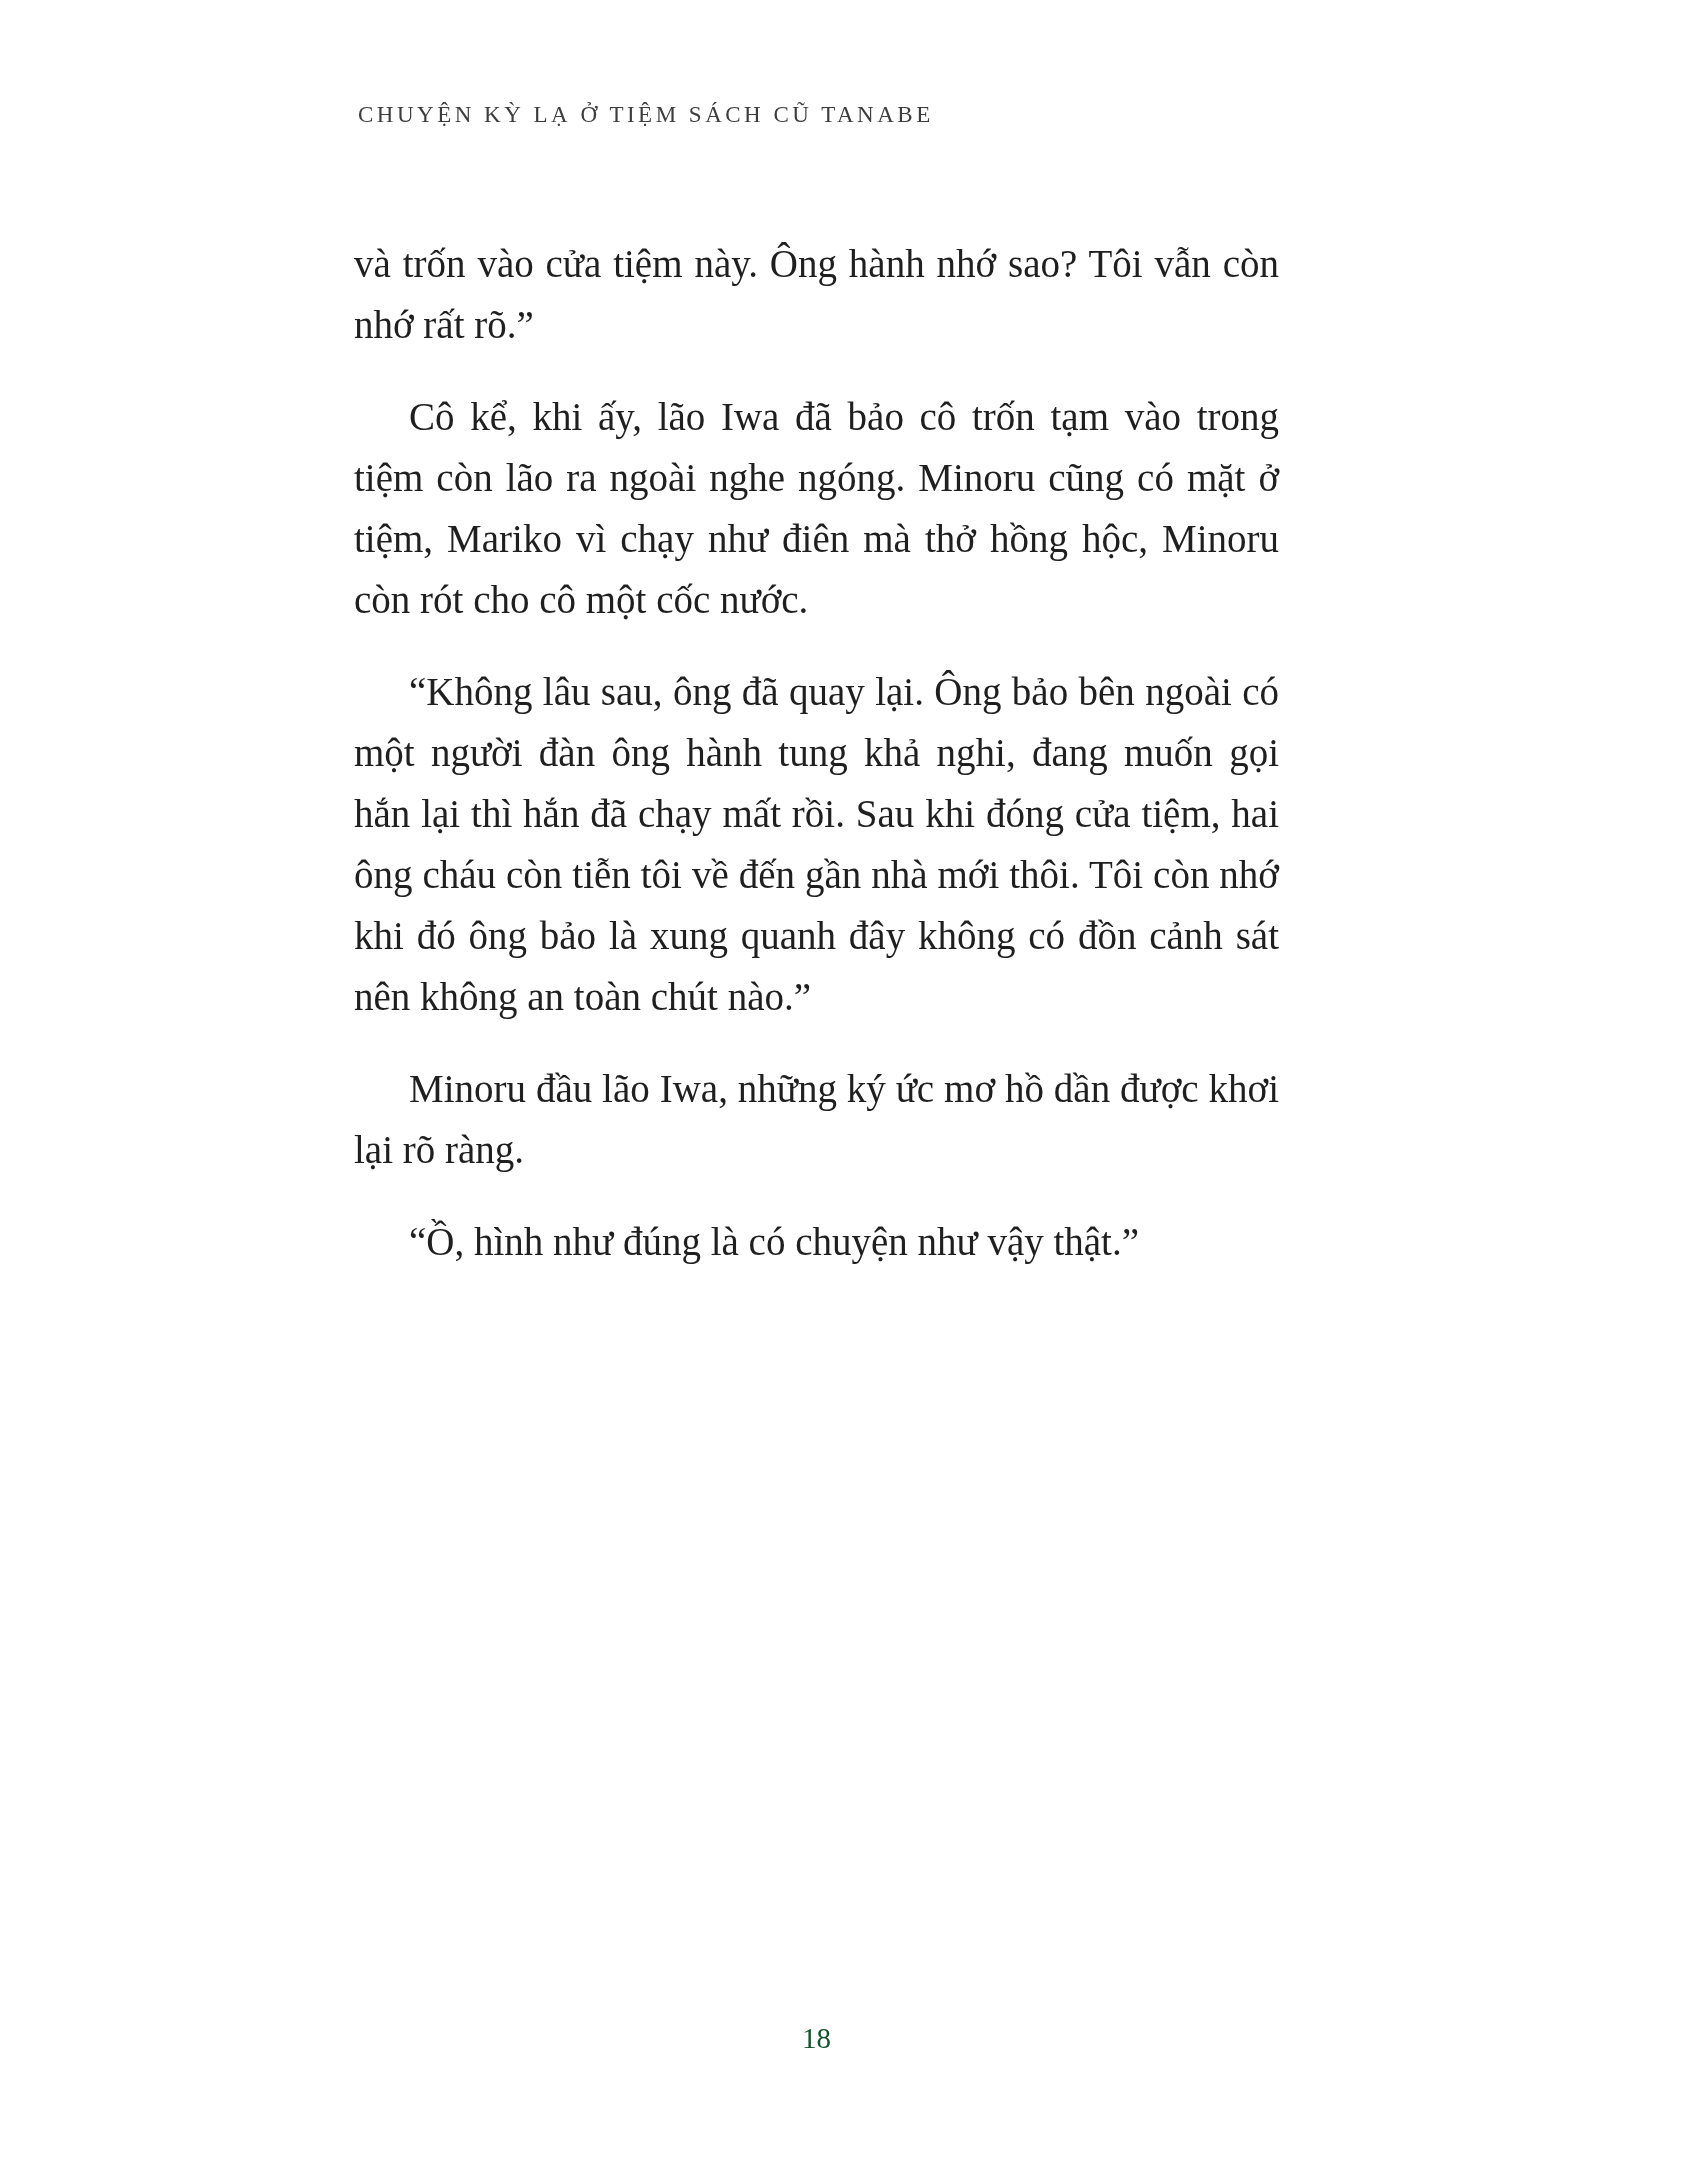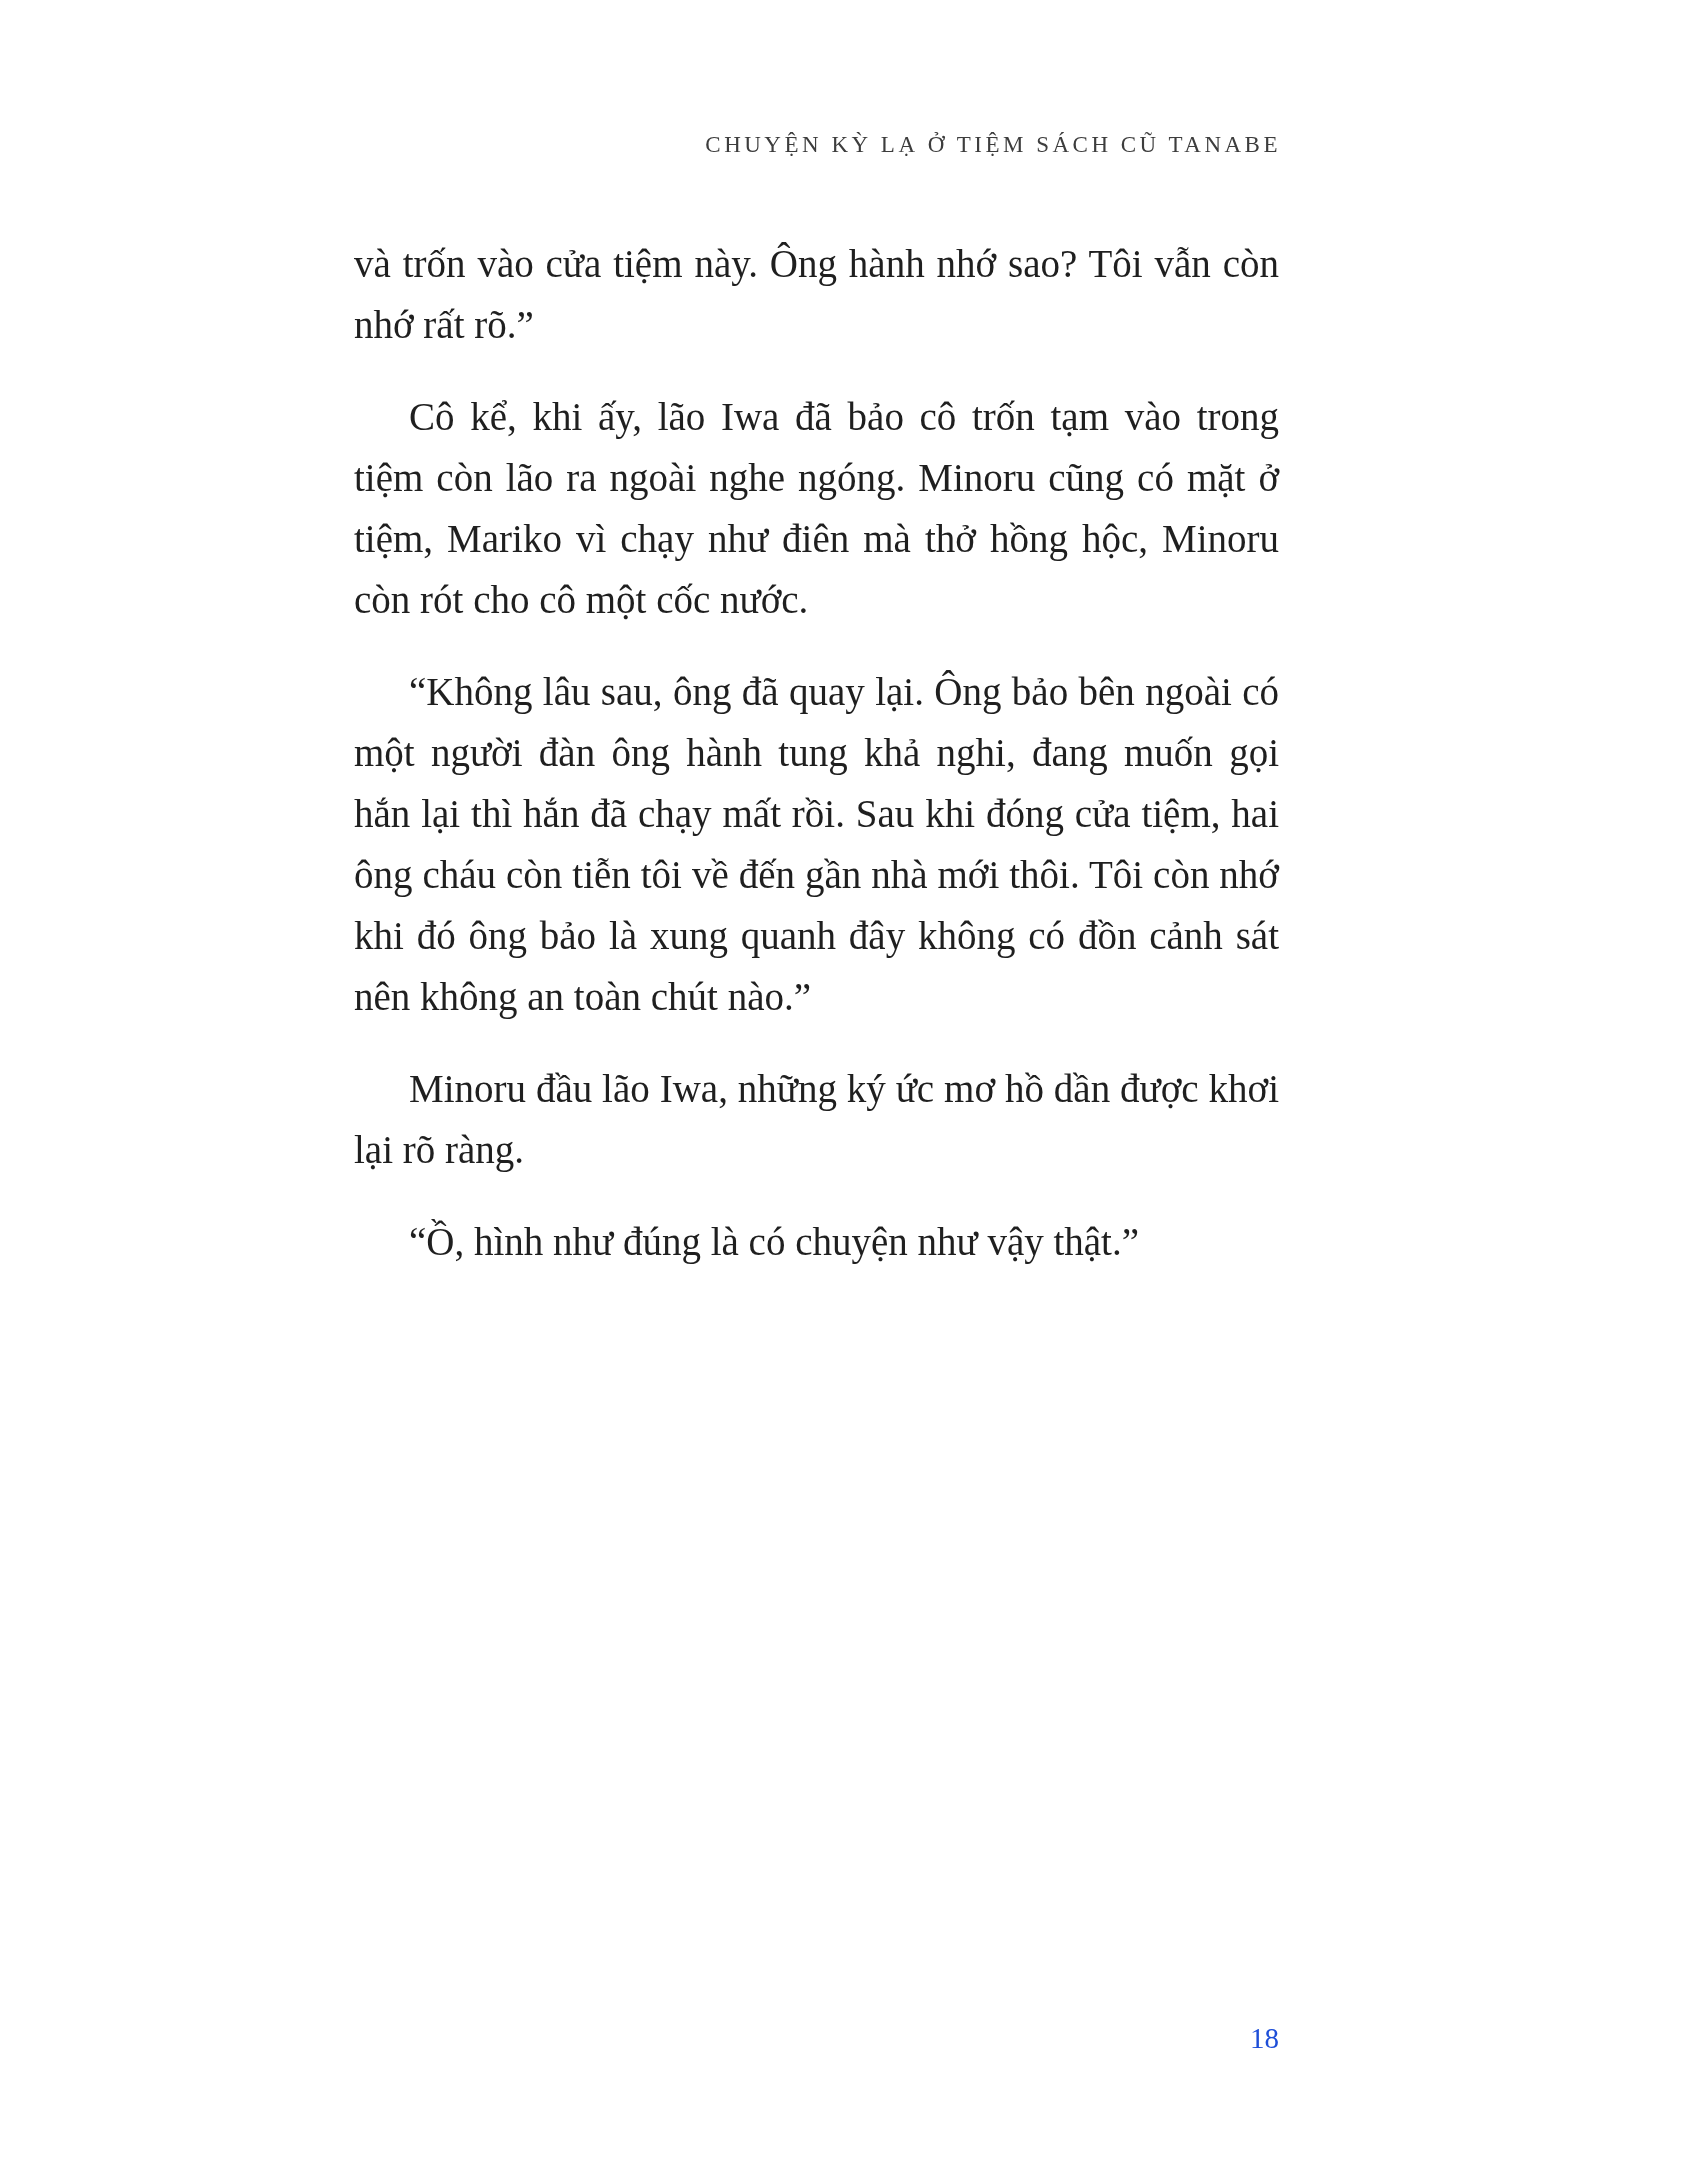--- a/index.html
+++ b/index.html
@@ -11,29 +11,28 @@
     position: relative;
     width: 1683px;
     height: 2178px;
     background: #ffffff;
     font-family: "Liberation Serif", "DejaVu Serif", serif;
     color: #1f1f1f;
     overflow: hidden;
   }
   .running-header {
     position: absolute;
-    top: 132px;
+    top: 102px;
     left: 358px;
     width: 923px;
     font-size: 23px;
     letter-spacing: 3.5px;
     color: #3d3d3d;
     font-weight: 400;
     white-space: nowrap;
-    text-align: right;
   }
   .body-text {
     position: absolute;
     top: 233px;
     left: 354px;
     width: 925px;
     font-size: 39px;
     line-height: 61px;
     text-align: justify;
     color: #1f1f1f;
@@ -46,23 +45,23 @@
     padding-top: 0;
   }
   .body-text p.para.indent {
     text-indent: 55px;
   }
   .page-number {
     position: absolute;
     top: 2022px;
     left: 354px;
     width: 925px;
-    text-align: right;
+    text-align: center;
     font-size: 29px;
-    color: #1d4ed8;
+    color: #14532d;
   }
 </style>
 </head>
 <body>
 
 <div class="page">
 
   <div class="running-header">CHUYỆN KỲ LẠ Ở TIỆM SÁCH CŨ TANABE</div>
 
   <div class="body-text">

